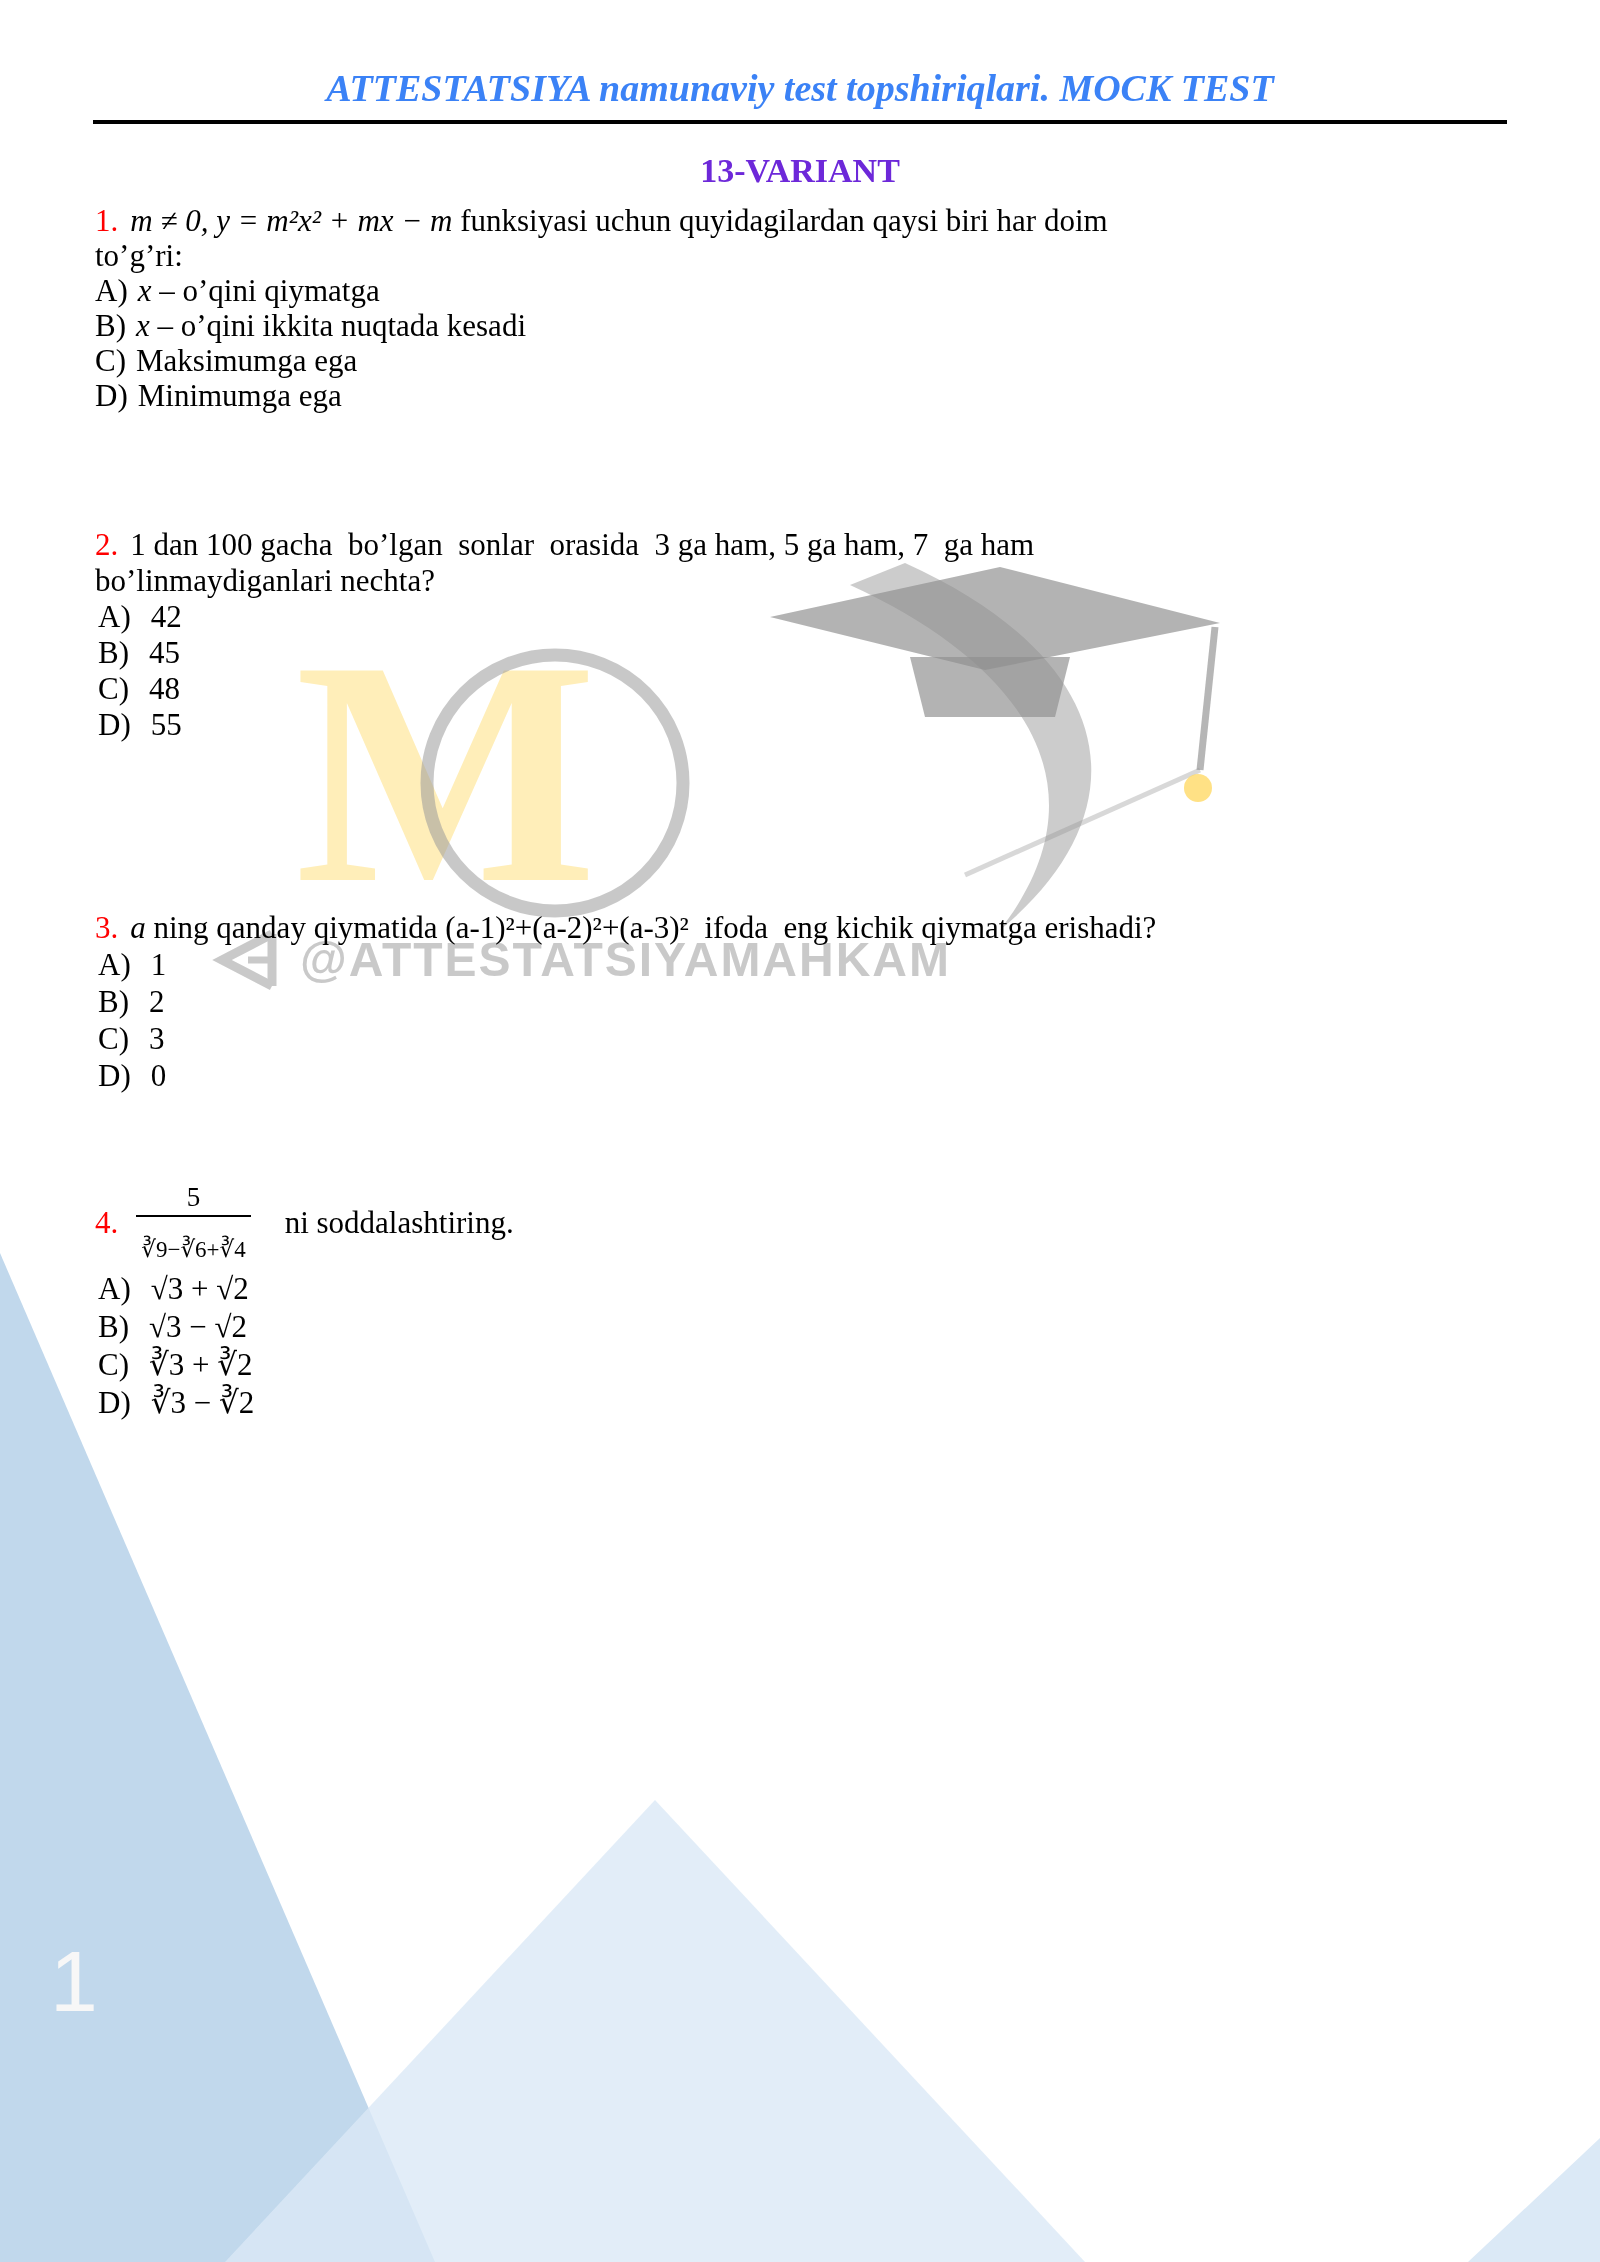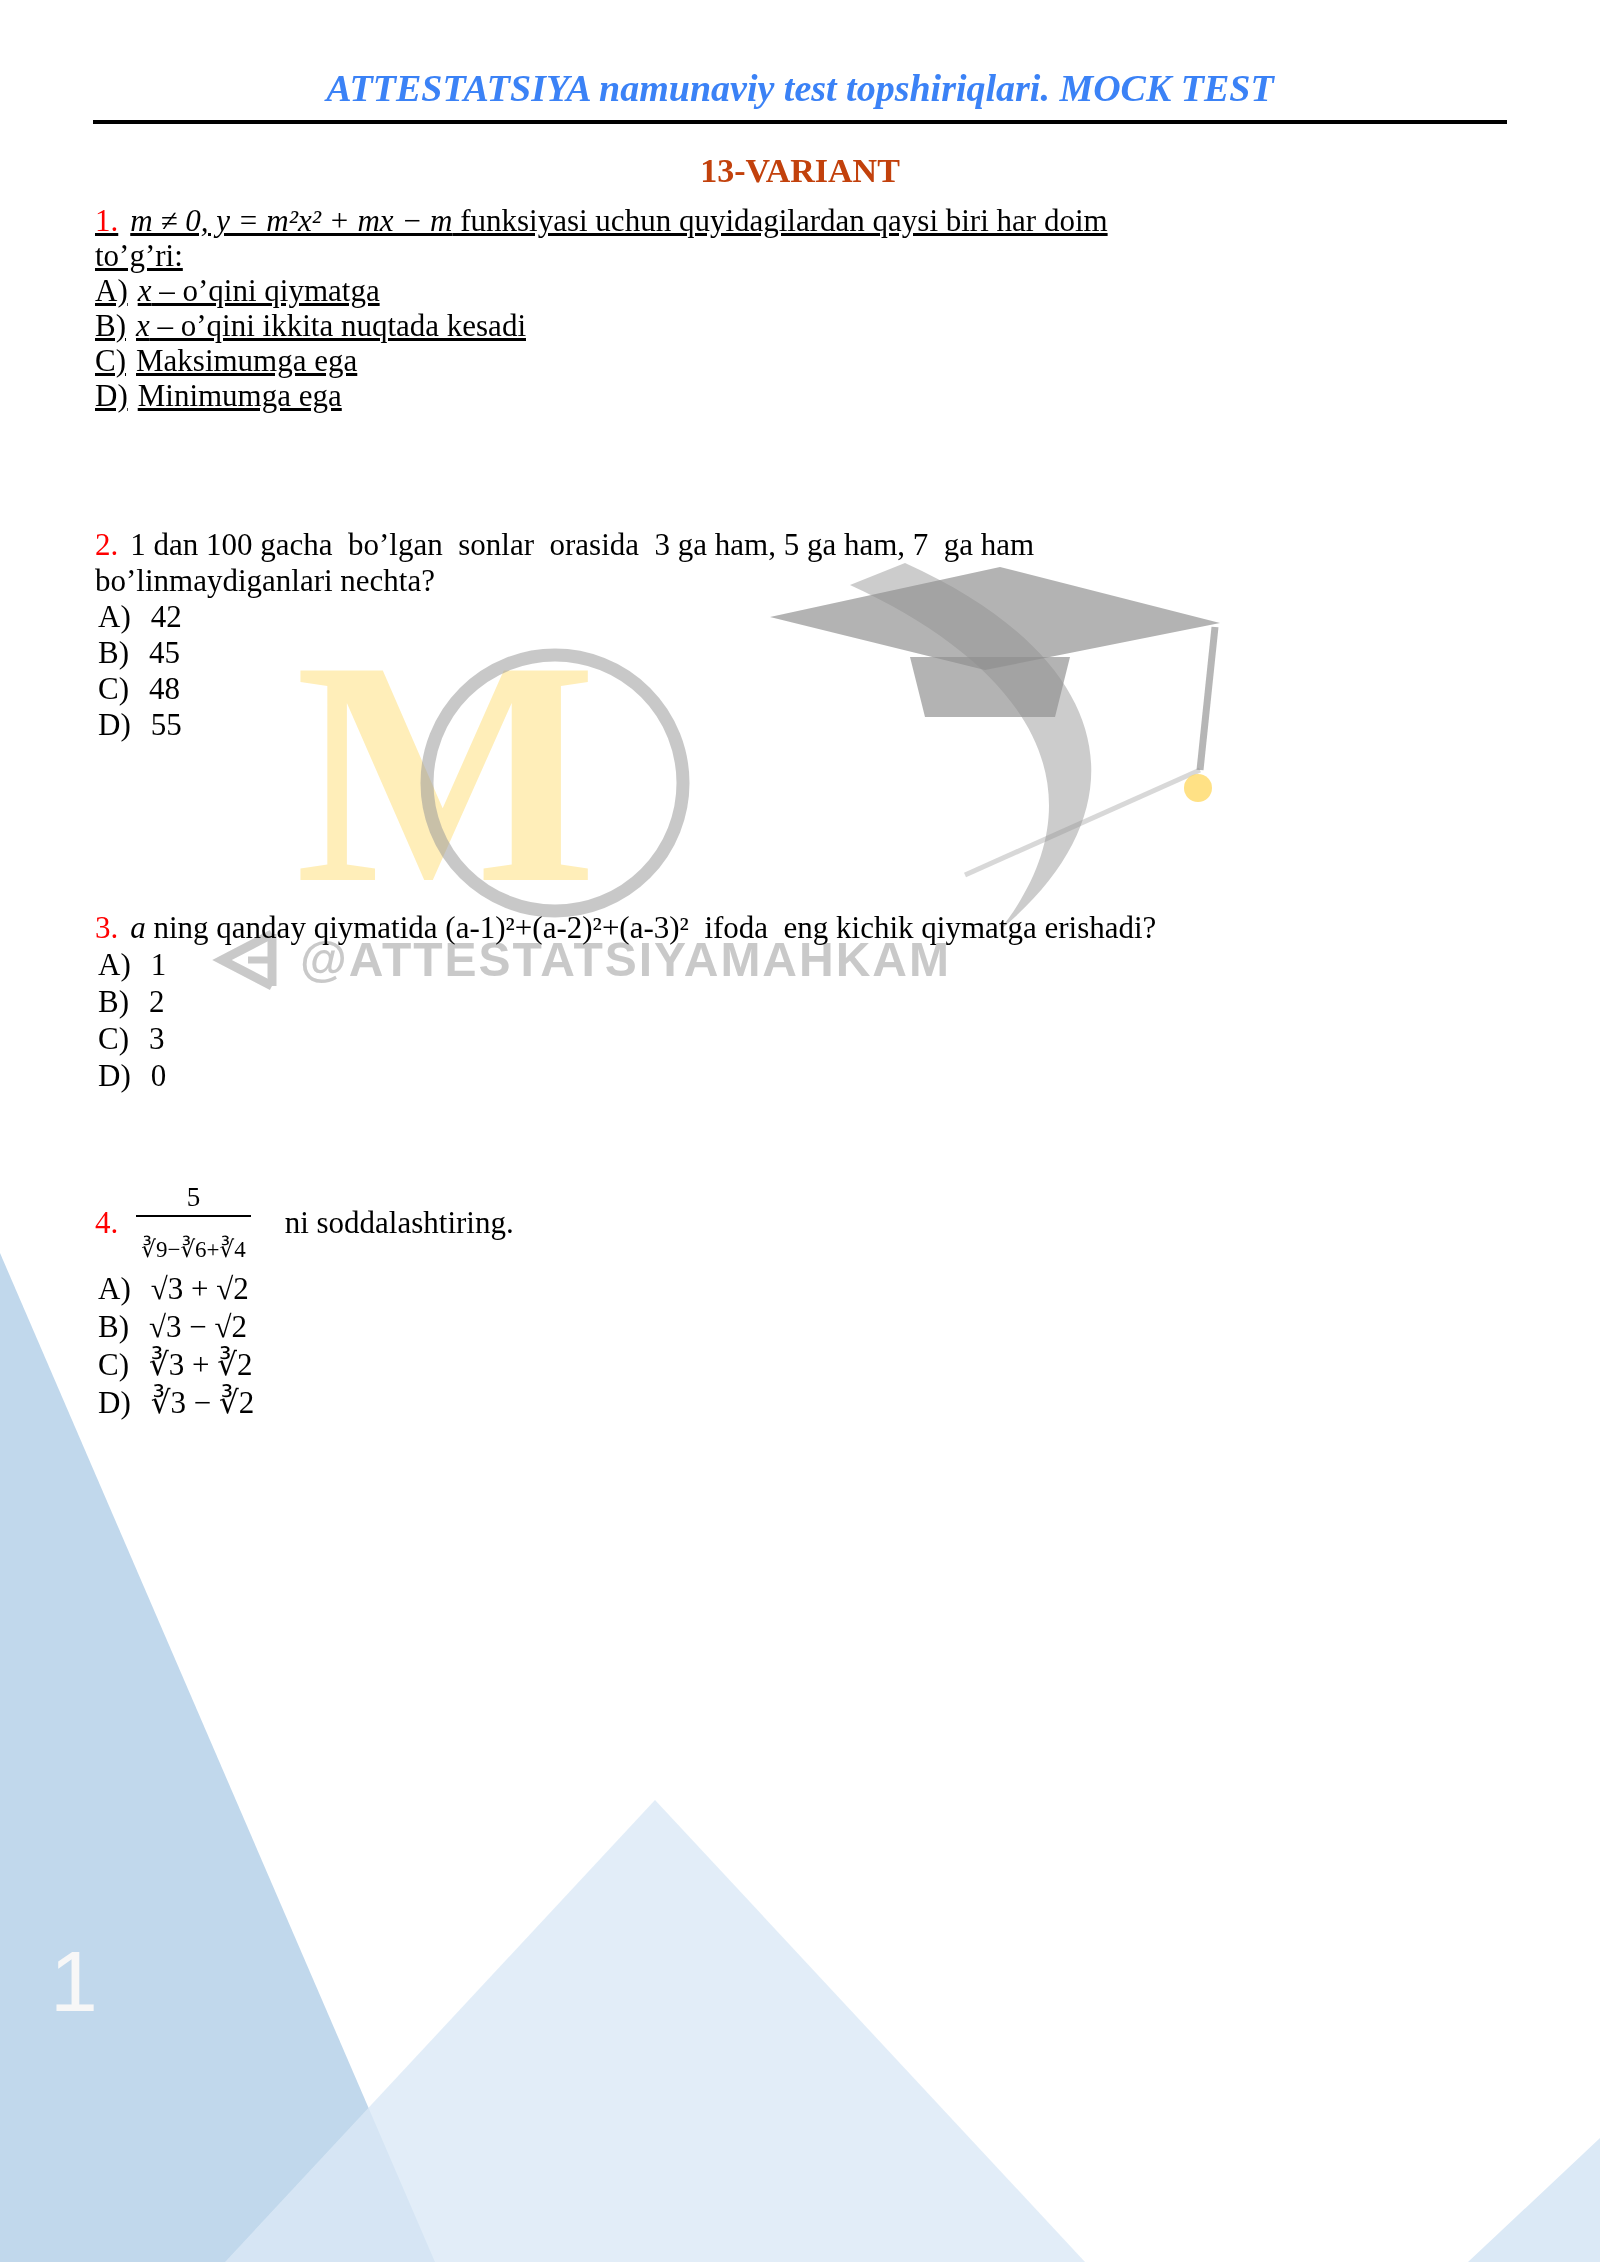--- a/index.html
+++ b/index.html
@@ -52,21 +52,21 @@
     position:absolute; left:0; top:66px; width:1600px; text-align:center;
     font-size:38px; font-weight:bold; font-style:italic; color:#3b82f6;
     z-index:2;
   }
   .rule {
     position:absolute; left:93px; top:120px; width:1414px; height:4px;
     background:#000; z-index:2;
   }
   .variant {
     position:absolute; left:0; top:152px; width:1600px; text-align:center;
-    font-size:34px; font-weight:bold; color:#c2410c; z-index:2;
+    font-size:34px; font-weight:bold; color:#6d28d9; z-index:2;
   }
 
   
   .question { position:absolute; left:95px; width:1420px; z-index:2; font-size:31px; }
   .q-line { line-height:35px; white-space:pre-wrap; }
   .q-num { color:#ff0000; margin-right:12px; }
   .math { font-style:italic; }
   .t { white-space:pre-wrap; }
   .indent { }
   .indent-sm { margin-left:3px; }
@@ -108,21 +108,21 @@
       <path d="M64 6 L64 58" fill="none" stroke="#c7c7c7" stroke-width="9"></path>
       <path d="M64 32 L40 32" fill="none" stroke="#c7c7c7" stroke-width="7"></path>
     </svg>
     <span class="wm-text">@ATTESTATSIYAMAHKAM</span>
   </div>
 
   <div class="header">ATTESTATSIYA namunaviy test topshiriqlari. MOCK TEST</div>
   <div class="rule"></div>
   <div class="variant">13-VARIANT</div>
 
-  <div class="question" style="top:203px;text-decoration:underline;">
+  <div class="question" style="top:203px;">
     <div class="q-line"><span class="q-num">1.</span><span class="math t">m ≠ 0, y = m²x² + mx − m</span><span class="t"> funksiyasi uchun quyidagilardan qaysi biri har doim</span></div>
     <div class="q-line indent"><span class="t">to’g’ri:</span></div>
     <div class="opts indent" style="line-height:35px;">
       <div class="opt"><span class="opt-label">A)</span><span class="math t">x</span><span class="t"> – o’qini qiymatga</span></div>
       <div class="opt"><span class="opt-label">B)</span><span class="math t">x</span><span class="t"> – o’qini ikkita nuqtada kesadi</span></div>
       <div class="opt"><span class="opt-label">C)</span><span class="t">Maksimumga ega</span></div>
       <div class="opt"><span class="opt-label">D)</span><span class="t">Minimumga ega</span></div>
     </div>
   </div>
 

